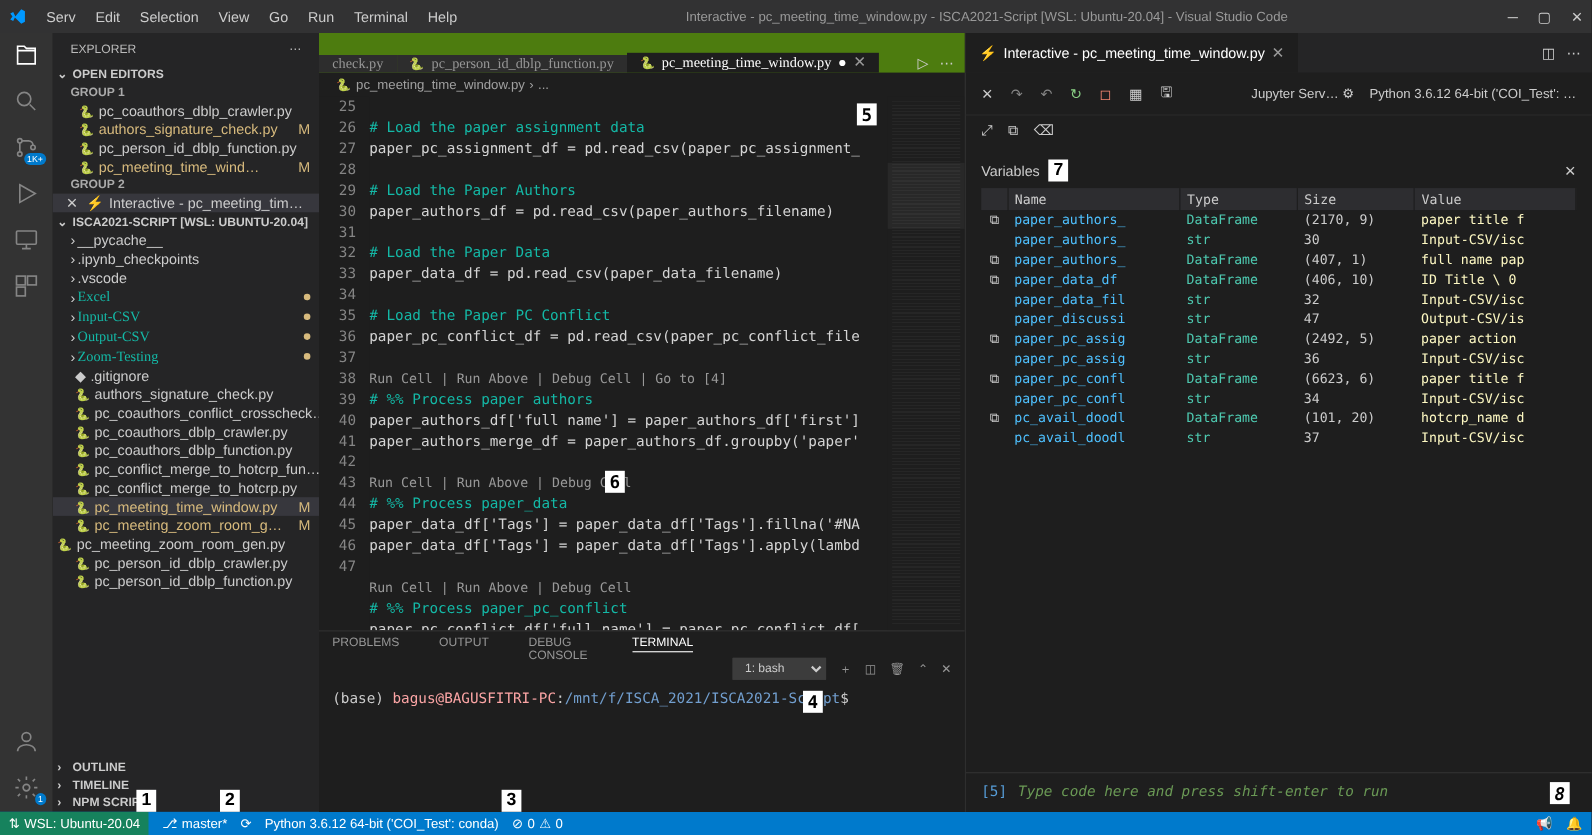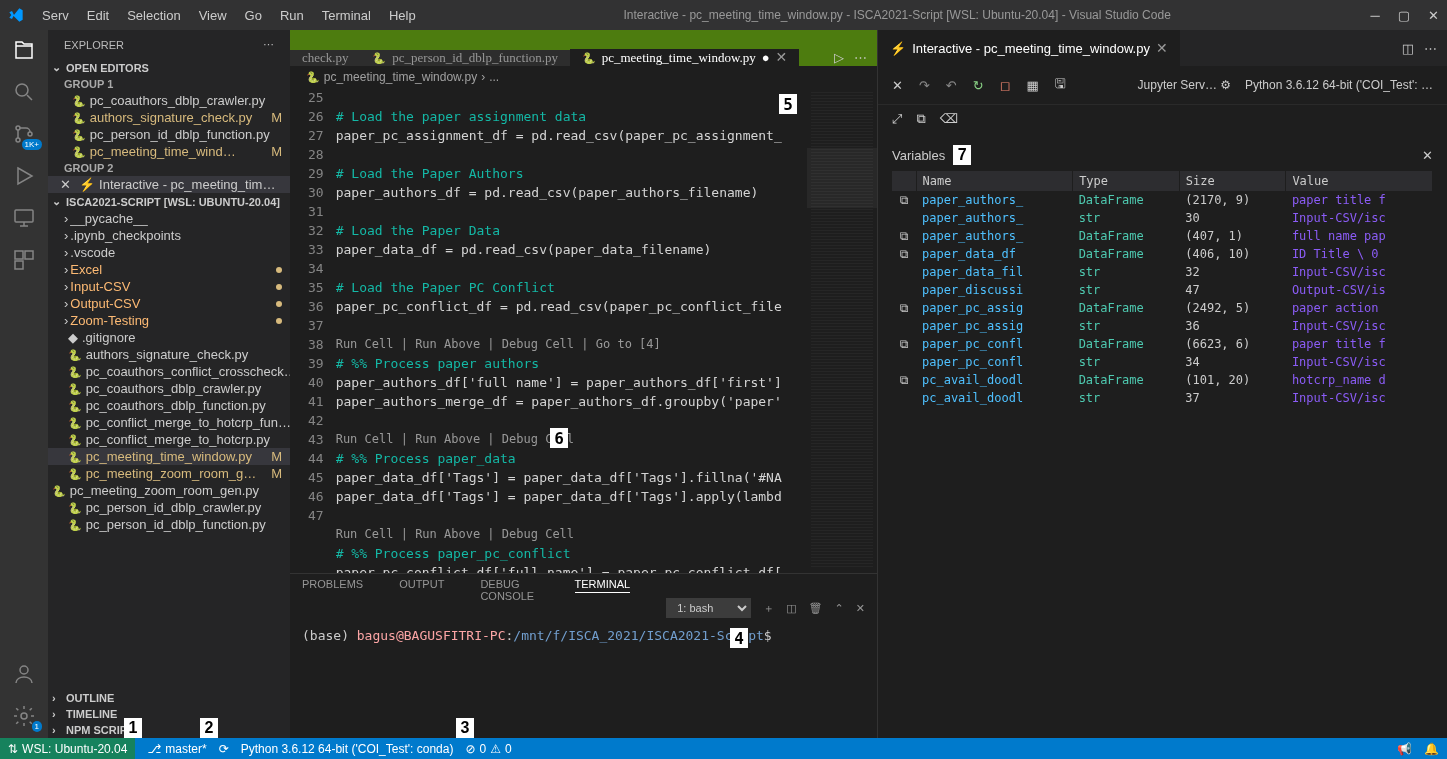--- a/index.html
+++ b/index.html
@@ -19,21 +19,21 @@
 .sidebar { width: 242px; background: #252526; display: flex; flex-direction: column; }
 .sidebar-header { padding: 8px 16px; font-size: 11px; color: #bbb; display: flex; justify-content: space-between; align-items: center; text-transform: uppercase; }
 .section-header { padding: 2px 4px; font-size: 11px; font-weight: bold; color: #ccc; cursor: pointer; display: flex; align-items: center; gap: 2px; }
 .section-header .chev { width: 12px; display: inline-block; }
 .file-tree { flex: 1; overflow: auto; font-size: 13px; }
 .tree-item { padding: 1px 8px 1px 24px; display: flex; align-items: flex-start; gap: 4px; white-space: nowrap; cursor: pointer; color: #ccc; }
 .tree-item.modified { color: #d7ba7d; }
 .tree-item.selected { background: #37373d; }
 .tree-group { padding: 2px 8px 2px 16px; font-size: 11px; font-weight: bold; color: #aaa; }
 .tree-folder { padding: 1px 8px 1px 16px; display: flex; align-items: center; gap: 2px; cursor: pointer; }
-.tree-folder.green span.name { color: #fdba74; }
+.tree-folder.green span.name { color: #14b8a6; font-family: Liberation Serif, serif; }
 .editor-area { flex: 1; display: flex; flex-direction: column; background: #1e1e1e; min-width: 0; }
 .tabs-row { display: flex; background: #4d7c0f; height: 36px; align-items: flex-end; font-family: Liberation Serif, serif; }
 .tab { padding: 0 12px; display: flex; align-items: center; gap: 6px; color: #969696; background: #2d2d2d; font-size: 13px; cursor: pointer; white-space: nowrap; }
 .tab.active { background: #1e1e1e; color: #fff; }
 .tab .close { color: #999; font-size: 14px; }
 .tab-actions { margin-left: auto; display: flex; align-items: center; gap: 10px; padding: 0 10px; color: #ccc; }
 .breadcrumb { padding: 4px 16px; font-size: 12px; color: #a0a0a0; display: flex; align-items: center; gap: 4px; }
 .editor-split { flex: 1; display: flex; min-height: 0; }
 .code-pane { flex: 1; display: flex; flex-direction: column; min-width: 0; position: relative; }
 .code-body { flex: 1; display: flex; overflow: hidden; font-family: Consolas, monospace; font-size: 13px; line-height: 19px; position: relative; }
@@ -49,21 +49,21 @@
 .interactive-toolbar { display: flex; gap: 16px; padding: 8px 14px; color: #ccc; align-items: center; border-bottom: 1px solid #2a2a2a; }
 .interactive-toolbar .right { margin-left: auto; display: flex; gap: 14px; align-items: center; font-size: 12px;}
 .interactive-sub { display: flex; gap: 14px; padding: 6px 14px; color: #ccc; }
 .variables-pane { padding: 6px 14px; }
 .variables-header { font-size: 13px; padding: 6px 0; display: flex; align-items: center; gap: 8px;}
 .var-table { width: 100%; font-family: Consolas, monospace; font-size: 12px; border-collapse: collapse; }
 .var-table th { background: #2d2d30; color: #ccc; text-align: left; padding: 3px 6px; font-weight: normal; border-right: 1px solid #1e1e1e;}
 .var-table td { padding: 2px 6px; white-space: nowrap; overflow: hidden; text-overflow: ellipsis; }
 .var-table td.name { color: #4fc1ff; }
 .var-table td.type { color: #4ec9b0; }
-.var-table td.val { color: #8b5cf6; }
+.var-table td.val { color: #fef9c3; }
 .var-table td.icon-cell { width: 20px; text-align: center; color: #ccc;}
 .interactive-input { margin-top: auto; border-top: 1px solid #333; padding: 10px 14px; font-family: Consolas, monospace; font-size: 13px; color: #6a9955; font-style: italic;}
 .interactive-input .num { color: #569cd6; font-style: normal; margin-right: 10px;}
 .terminal-panel { height: 165px; background: #1e1e1e; border-top: 1px solid #333; display: flex; flex-direction: column; }
 .terminal-tabs { display: flex; padding: 4px 12px; gap: 36px; font-size: 11px; color: #969696; align-items: flex-start; }
 .terminal-tabs span.active { color: #fff; border-bottom: 1px solid #fff; padding-bottom: 2px; }
 .terminal-tabs .term-right { margin-left: auto; display: flex; gap: 12px; align-items: center; margin-top: 20px; }
 .terminal-tabs select { background: #3c3c3c; color: #ccc; border: 1px solid #3c3c3c; font-size: 11px; padding: 2px 20px 2px 6px; }
 .terminal-body { flex: 1; padding: 6px 12px; font-family: Consolas, monospace; font-size: 13px; position: relative;}
 .terminal-body .base { color: #ccc; }
@@ -492,20 +492,24 @@
                 <tr>
                   <td class="icon-cell"></td>
                   <td class="name">pc_avail_doodl</td>
                   <td class="type">str</td>
                   <td>37</td>
                   <td class="val">Input-CSV/isc</td>
                 </tr>
               </tbody>
           </table>
         </div>
+        <div class="interactive-input" style="position:relative;">
+          <span class="num">[5]</span><span>Type code here and press shift-enter to run</span>
+          <div class="callout" style="top:8px;right:20px;">8</div>
+        </div>
       </div>
     </div>
   </div>
 </div>
 
 <div class="statusbar" style="position:relative;">
   <div class="sb-item remote">
       <span>⇅</span>
       <span>WSL: Ubuntu-20.04</span>
     </div>

